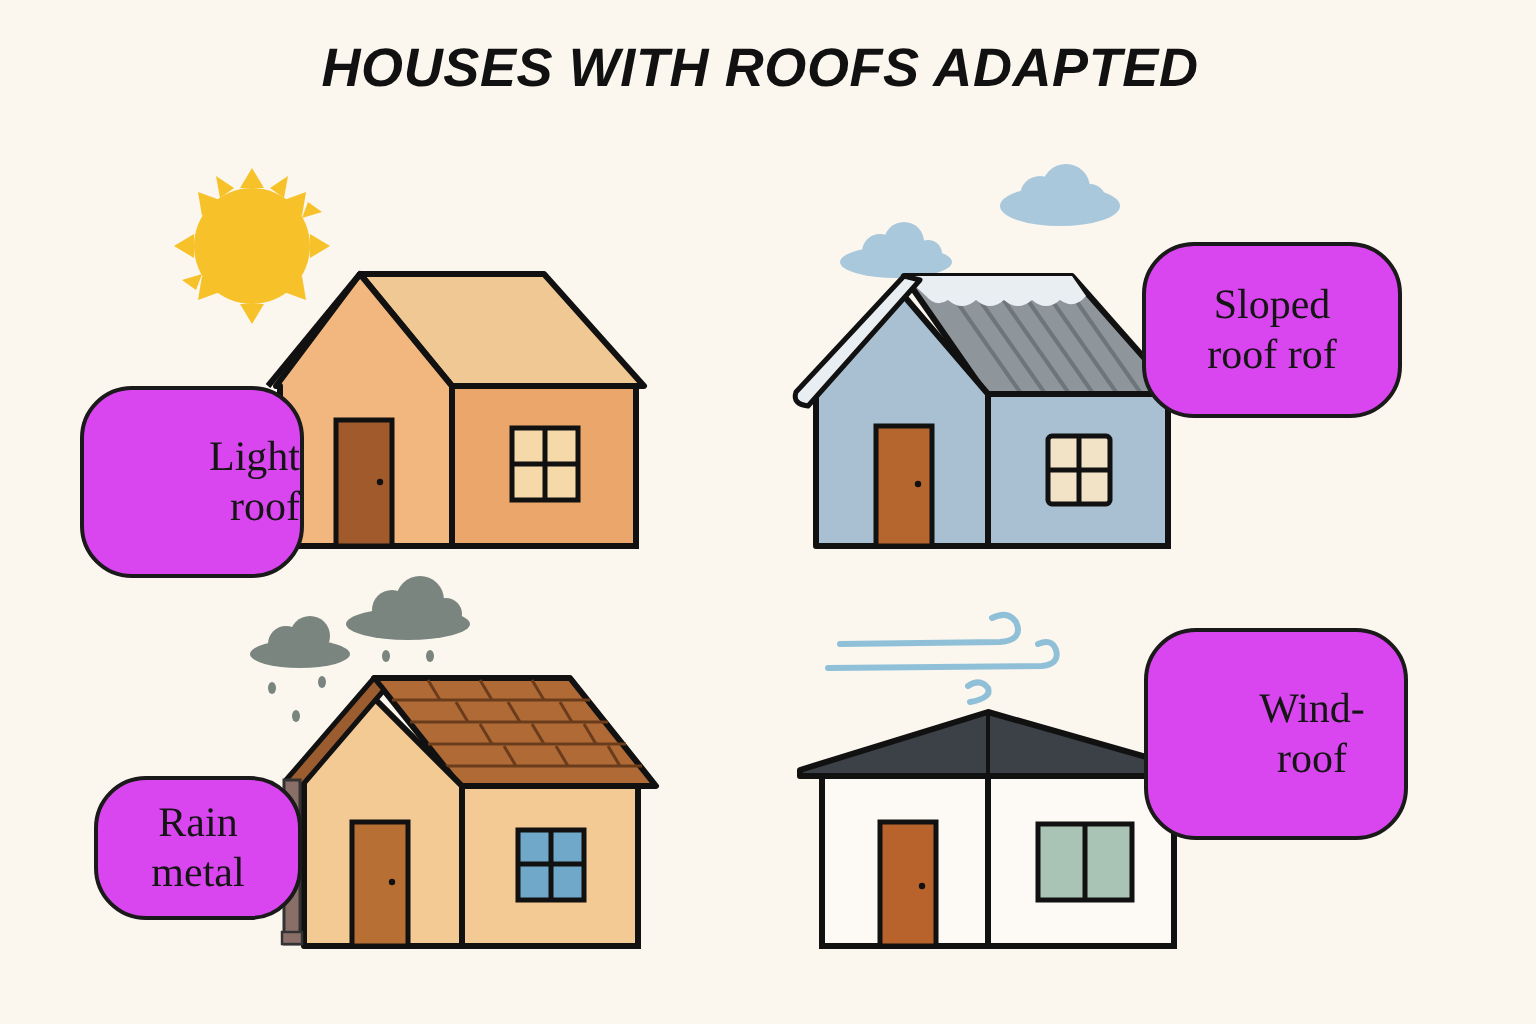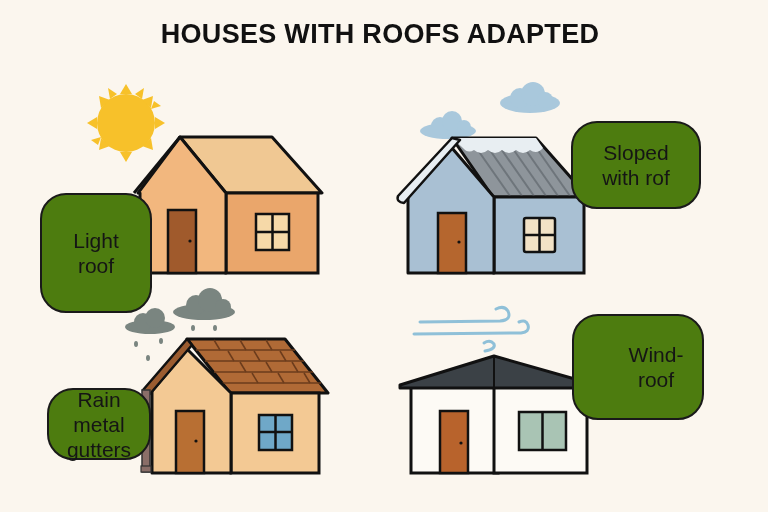--- a/index.html
+++ b/index.html
@@ -1,20 +1,20 @@
 <!DOCTYPE html>
 <html><head>
 <meta charset="utf-8">
 <style>
   html, body { margin:0; padding:0; }
   body { width:768px; height:512px; background:#fbf6ee; position:relative; overflow:hidden; font-family:"Liberation Sans", "DejaVu Sans", sans-serif; }
-  .title { position:absolute; left:0; width:760px; top:18px; text-align:center; font-weight:bold; font-size:27px; line-height:33px; color:#111; letter-spacing:0.3px; }
+  .title { position:absolute; left:0; width:760px; top:18px; text-align:center; font-weight:bold; font-size:27px; line-height:33px; color:#111; letter-spacing:0.3px;font-style:italic; }
   .title span { display:block; }
   svg.scene { position:absolute; left:0; top:0; }
-  .bubble { position:absolute; background:#4d7c0f; border:2.5px solid #1a1a1a; border-radius:26px; display:flex; flex-direction:column; justify-content:center; align-items:center; text-align:center; font-size:21px; line-height:25px; color:#151515; box-sizing:border-box; }
+  .bubble { position:absolute; background:#d946ef; border:2.5px solid #1a1a1a; border-radius:26px; display:flex; flex-direction:column; justify-content:center; align-items:center; text-align:center; font-size:21px; line-height:25px; color:#151515; box-sizing:border-box;font-family:Liberation Serif, serif; }
   .bubble span { display:block; }
 </style>
 </head>
 <body>
 
 <div class="title">
   <span>HOUSES WITH ROOFS ADAPTED</span>
 </div>
 
 <svg class="scene" width="768" height="512" viewBox="0 0 768 512" xmlns="http://www.w3.org/2000/svg">
@@ -160,32 +160,31 @@
     <line x1="494" y1="356" x2="494" y2="388" stroke="#111" stroke-width="2"></line>
 
     <rect x="440" y="411" width="28" height="62" fill="#b8632c" stroke="#111" stroke-width="2.5"></rect>
     <circle cx="461" cy="443" r="1.6" fill="#111"></circle>
 
     <rect x="519" y="412" width="47" height="38" fill="#a9c4b4" stroke="#111" stroke-width="2.5"></rect>
     <line x1="542.5" y1="412" x2="542.5" y2="450" stroke="#111" stroke-width="2.5"></line>
   </g>
 </svg>
 
-<div class="bubble" style="left:40px;top:193px;width:112px;height:120px;">
+<div class="bubble" style="left:40px;top:193px;width:112px;height:96px;align-items:flex-end;">
   <span>Light</span>
   <span>roof</span>
 </div>
 
 <div class="bubble" style="left:571px;top:121px;width:130px;height:88px;">
   <span>Sloped</span>
-  <span>with rof</span>
+  <span>roof rof</span>
 </div>
 
 <div class="bubble" style="left:47px;top:388px;width:104px;height:72px;">
   <span>Rain</span>
   <span>metal</span>
-  <span>gutters</span>
 </div>
 
 <div class="bubble" style="left:572px;top:314px;width:132px;height:106px;padding-left:36px;">
   <span>Wind-</span>
   <span>roof</span>
 </div>
 
 </body></html>

